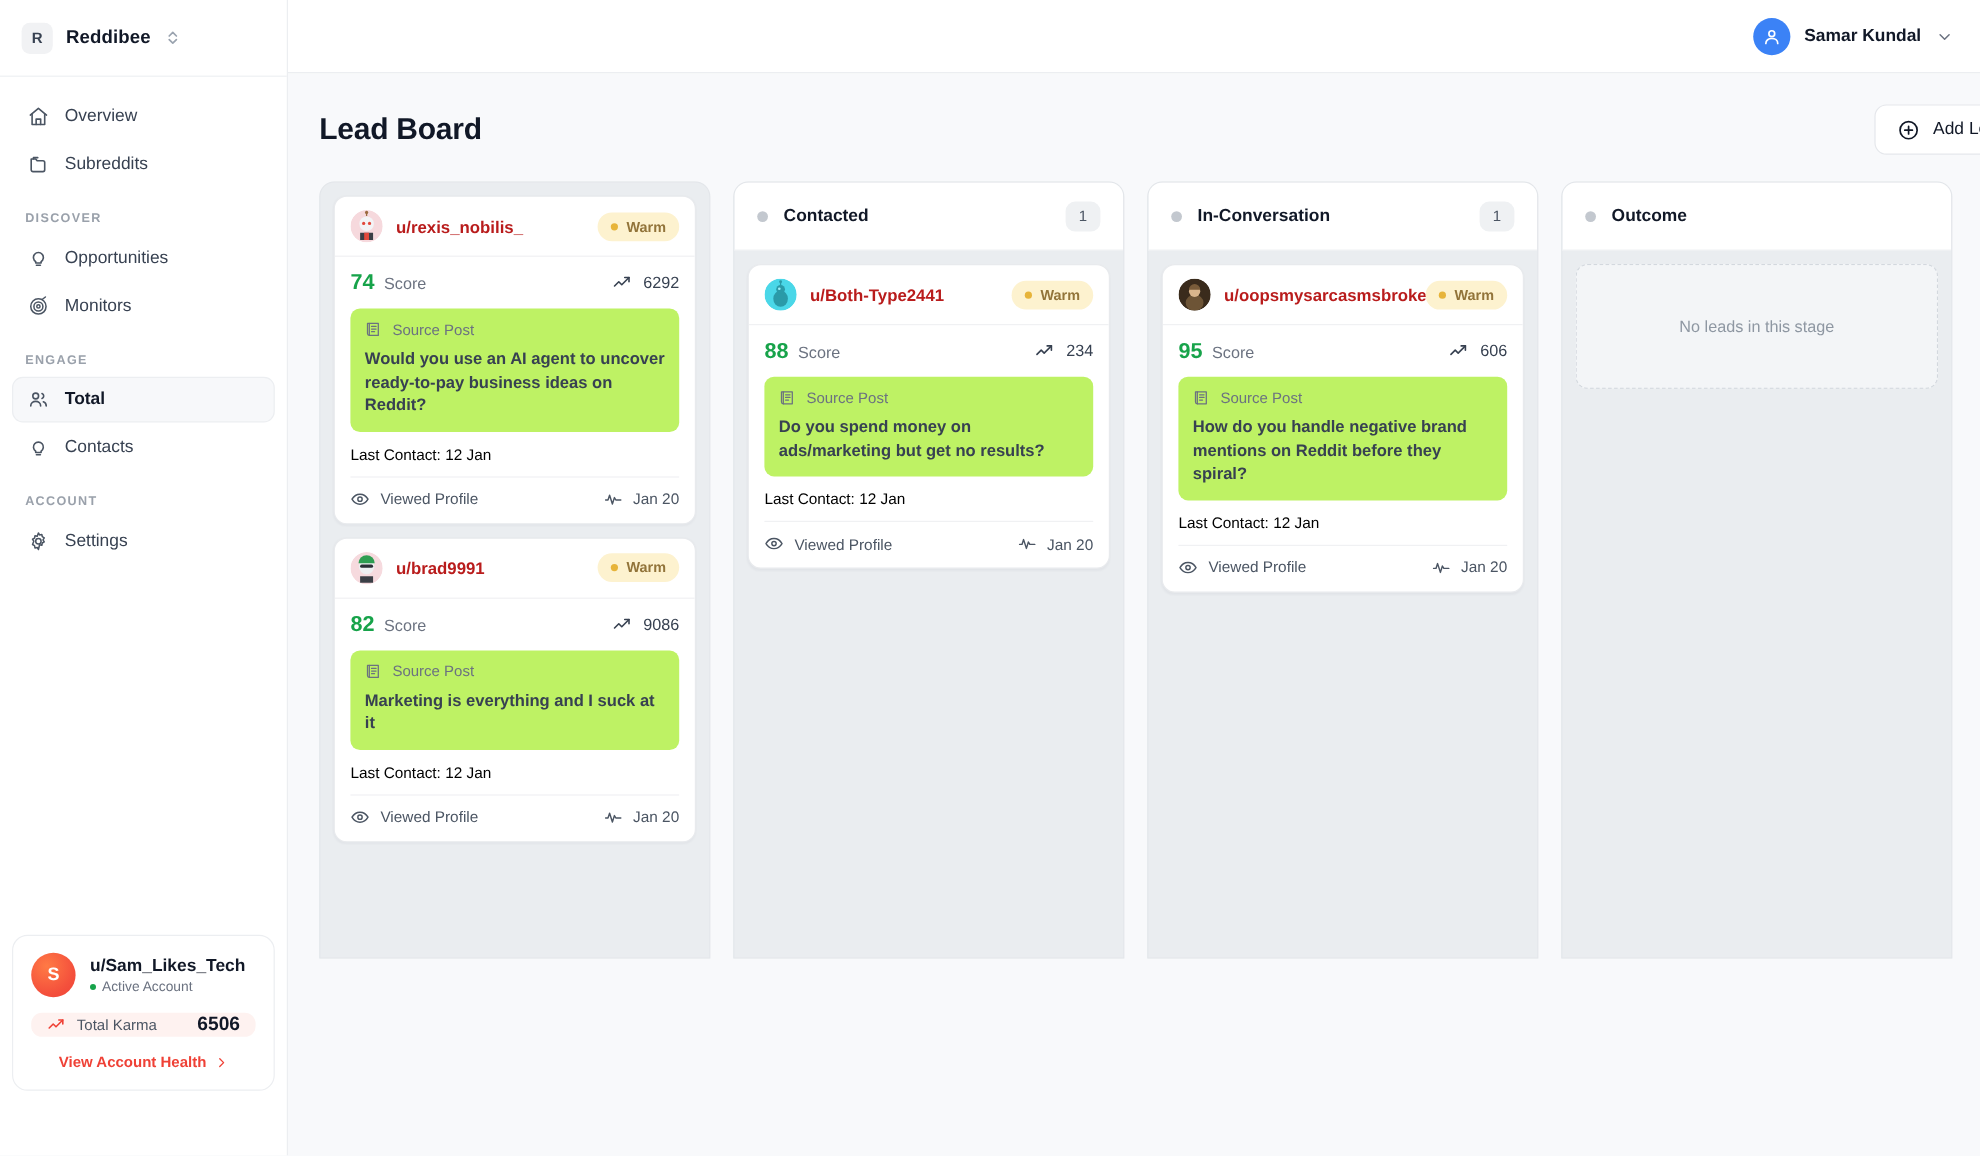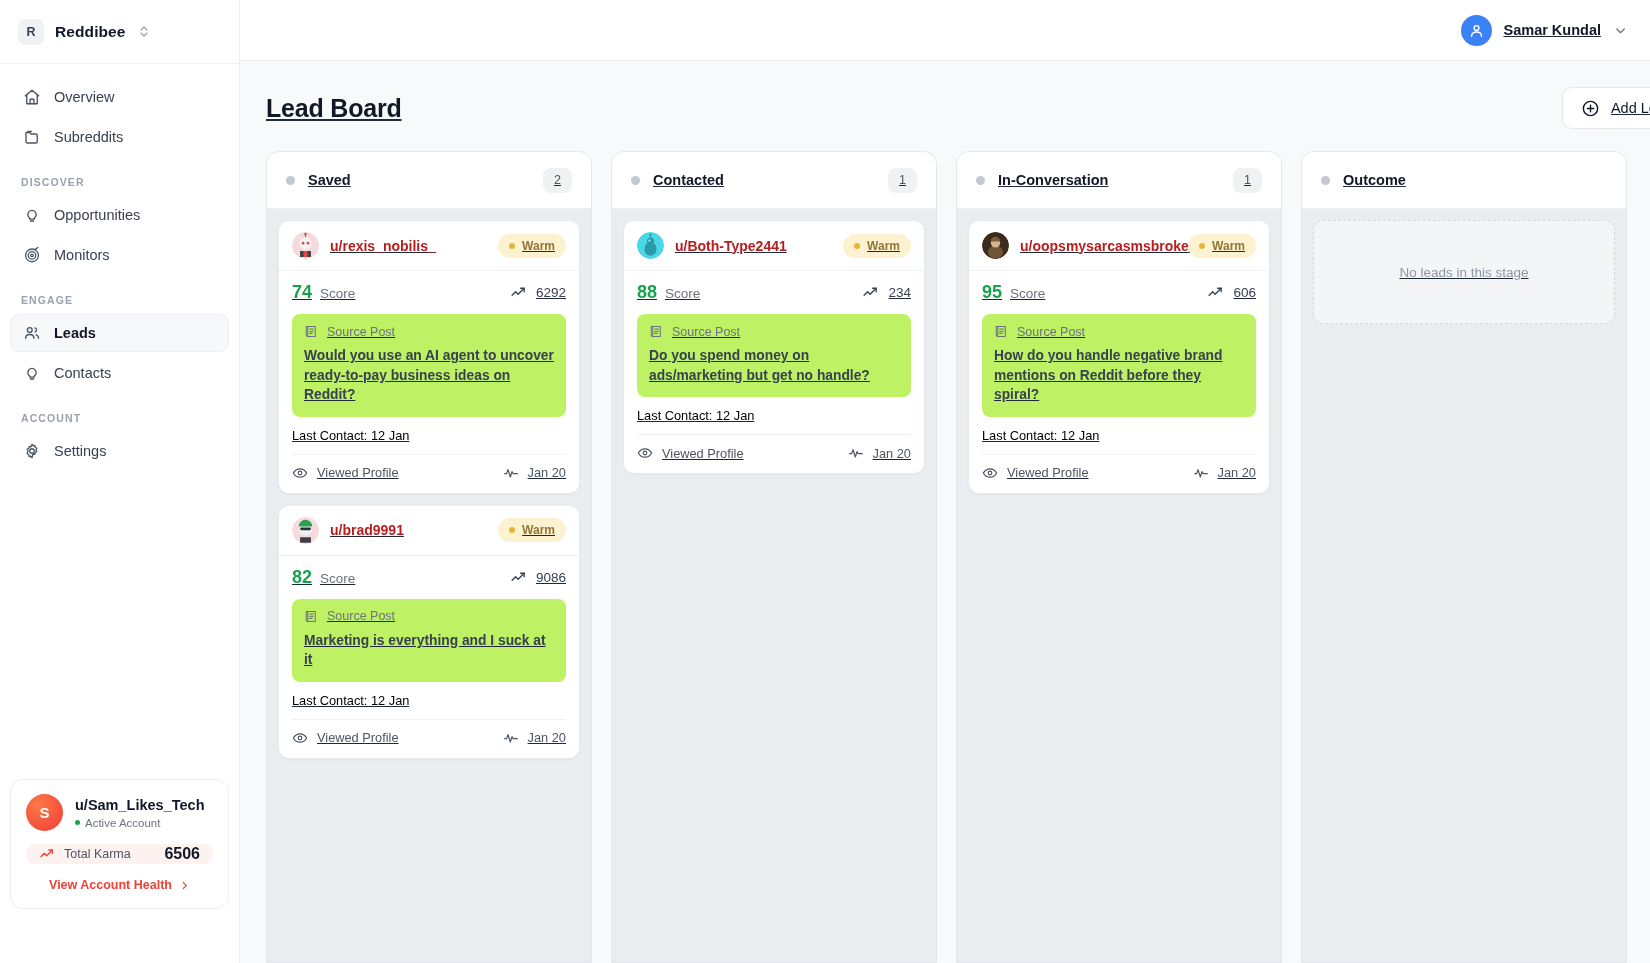--- a/index.html
+++ b/index.html
@@ -70,21 +70,21 @@
   }
   .karma-left { display: flex; align-items: center; gap: 9px; font-size: 12.5px; color: #4b5563; }
   .karma-val { font-size: 16px; font-weight: 700; color: #111827; }
   .acct-link {
     margin-top: 14px; text-align: center; font-size: 12.5px;
     font-weight: 700; color: #ef4136; cursor: pointer;
     display: flex; align-items: center; justify-content: center; gap: 7px;
   }
 
   
-  .main { flex: 1; height: 963px; display: flex; flex-direction: column; background: #f8f9fb; min-width: 0; text-decoration: underline; }
+  .main { flex: 1; height: 799px; display: flex; flex-direction: column; background: #f8f9fb; min-width: 0; }
   .topbar {
     height: 61px; flex: 0 0 61px; background: #fff;
     border-bottom: 1px solid #eceef1;
     display: flex; align-items: center; justify-content: flex-end;
     padding: 0 22px;
   }
   .user-chip { display: flex; align-items: center; gap: 12px; cursor: pointer; }
   .user-avatar {
     width: 31px; height: 31px; border-radius: 50%; background: #3b82f6;
     display: flex; align-items: center; justify-content: center; color: #fff;
@@ -247,21 +247,21 @@
 
       <div class="nav-item active">
         <span class="nav-ico">
           <svg width="18" height="18" viewBox="0 0 24 24" fill="none" stroke="currentColor" stroke-width="1.8" stroke-linecap="round" stroke-linejoin="round">
             <circle cx="9" cy="8" r="3.2"></circle>
               <path d="M3.5 19c0-3 2.5-5 5.5-5s5.5 2 5.5 5"></path>
               <path d="M16 5.2a3 3 0 010 5.6"></path>
               <path d="M17.5 14.4c1.9.7 3.2 2.4 3.2 4.6"></path>
           </svg>
         </span>
-        <span>Leads</span>
+        <span>Total</span>
       </div>
 
       <div class="nav-item">
         <span class="nav-ico">
           <svg width="18" height="18" viewBox="0 0 24 24" fill="none" stroke="currentColor" stroke-width="1.8" stroke-linecap="round" stroke-linejoin="round">
             <path d="M9 16a5.5 5.5 0 116 0v1.5H9V16z"></path>
               <path d="M9.8 20h4.4"></path>
           </svg>
         </span>
         <span>Contacts</span>
@@ -344,27 +344,20 @@
               <path d="M12 8v8M8 12h8"></path>
           </svg>
         </span>
         <span>Add Lead</span>
       </button>
     </div>
 
     <div class="board">
 
       <section class="column">
-        <div class="col-head">
-          <div class="col-head-left">
-            <span class="col-dot"></span>
-            <span class="col-title">Saved</span>
-          </div>
-          <span class="col-count">2</span>
-        </div>
         <div class="col-body">
 
           <article class="lead-card">
             <div class="lc-head">
               <div class="lc-user">
                 <span class="lc-avatar">
                   <svg width="27" height="27" viewBox="0 0 40 40">
                     <circle cx="20" cy="20" r="20" fill="#f6d9dd"></circle>
                     <circle cx="20" cy="17" r="9" fill="#f3f4f6"></circle>
                     <circle cx="16.4" cy="16.6" r="2" fill="#e2493c"></circle>
@@ -557,21 +550,21 @@
                 <div class="src-lbl">
                   <span>
                     <svg width="15" height="15" viewBox="0 0 24 24" fill="none" stroke="currentColor" stroke-width="1.7" stroke-linecap="round" stroke-linejoin="round">
                       <path d="M6 4h12v16H6z"></path>
                         <path d="M6 4H3.6v13.6A2.4 2.4 0 006 20"></path>
                         <path d="M9 8h6M9 11.5h6M9 15h4"></path>
                     </svg>
                   </span>
                   <span>Source Post</span>
                 </div>
-                <div class="src-title">Do you spend money on ads/marketing but get no handle?</div>
+                <div class="src-title">Do you spend money on ads/marketing but get no results?</div>
               </div>
               <div class="lc-last">Last Contact: 12 Jan</div>
               <div class="lc-foot">
                 <span class="lc-foot-item">
                   <span>
                     <svg width="16" height="16" viewBox="0 0 24 24" fill="none" stroke="currentColor" stroke-width="1.8" stroke-linecap="round" stroke-linejoin="round">
                         <path d="M2 12s3.6-6.3 10-6.3S22 12 22 12s-3.6 6.3-10 6.3S2 12 2 12z"></path>
                         <circle cx="12" cy="12" r="2.7"></circle>
                       </svg>
                   </span>

